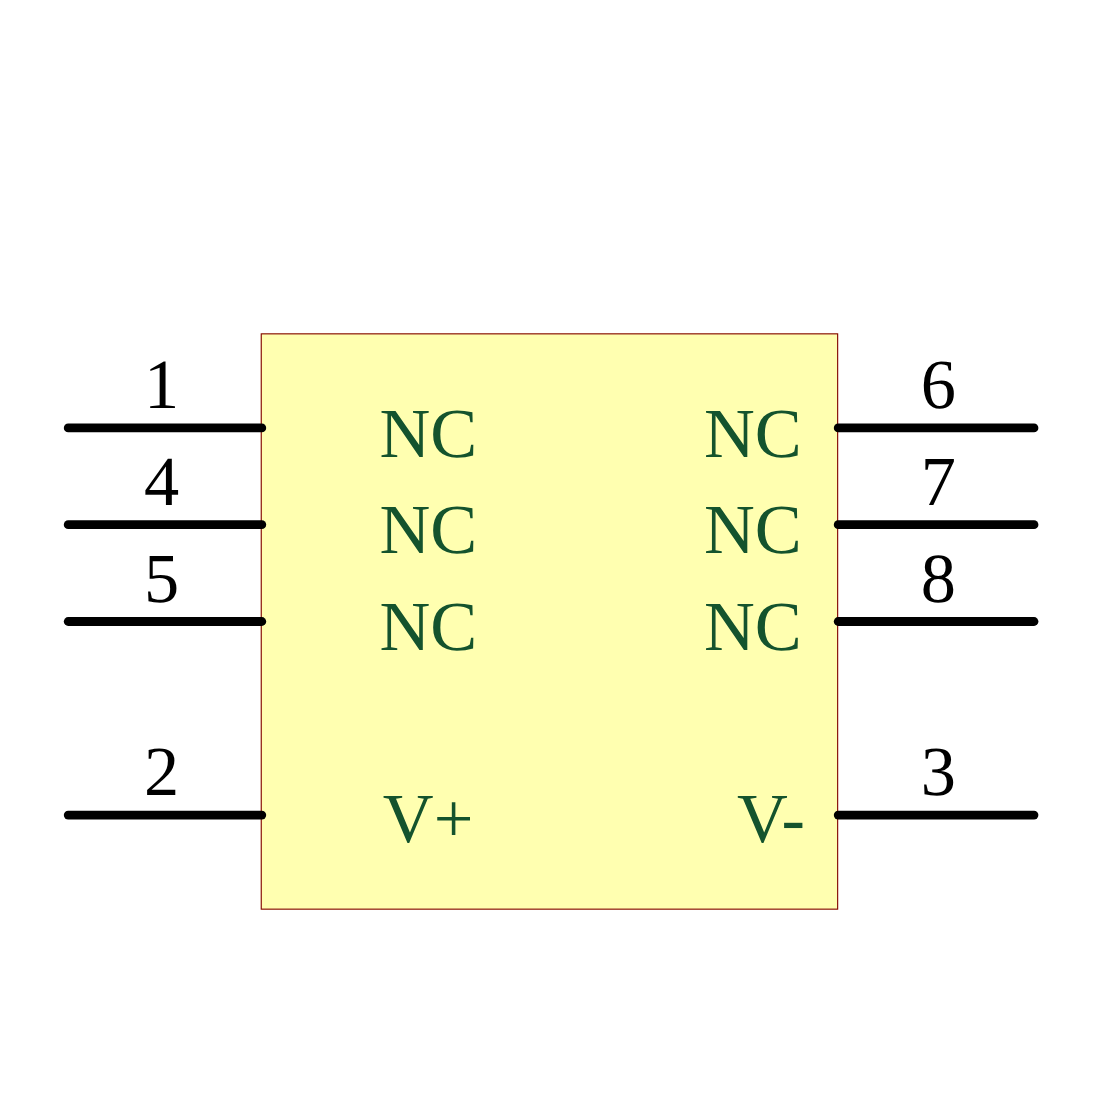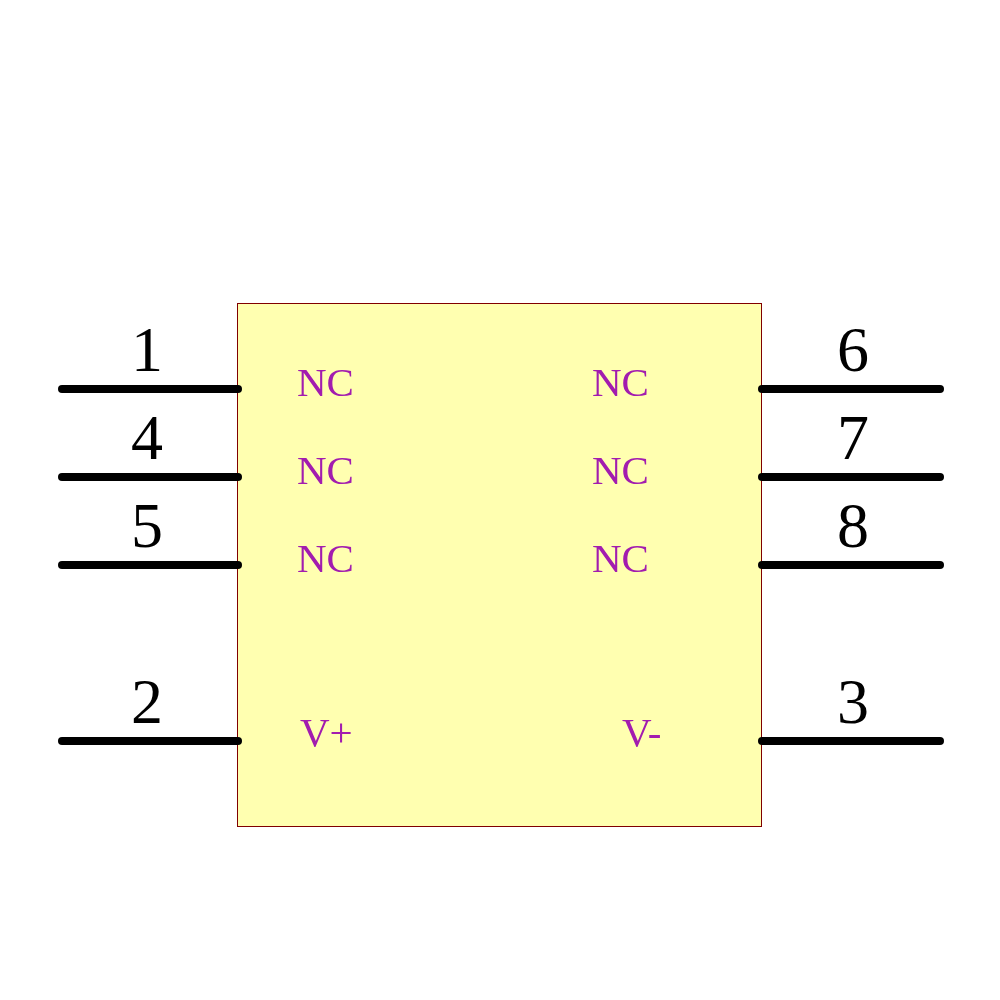--- a/index.html
+++ b/index.html
@@ -2,21 +2,21 @@
 <html><head>
 <meta charset="utf-8">
 <style>
   html, body { margin:0; padding:0; background:#ffffff; }
   body { width:1000px; height:1000px; position:relative; overflow:hidden;
          font-family:"Liberation Serif", "DejaVu Serif", serif; }
   .body-box { position:absolute; left:237px; top:303px; width:525px; height:524px;
               background:#ffffb0; border:1px solid #800000; box-sizing:border-box; }
   .pin-line { position:absolute; height:8px; background:#000; border-radius:4px; }
   .pin-num { position:absolute; font-size:64px; line-height:1; color:#000; width:60px; text-align:center; }
-  .pin-name { position:absolute; font-size:41px; line-height:1; color:#a21caf; }
+  .pin-name { position:absolute; font-size:64px; line-height:1; color:#14532d;margin-left:48px; }
 </style>
 </head>
 <body>
 
 <div class="body-box"></div>
 
 <div>
   <div class="pin-line" style="left:58px; top:385px; width:184px;"></div>
   <div class="pin-num" style="left:117px; top:318px;">1</div>
   <div class="pin-name" style="left:297px; top:362px;">NC</div>

